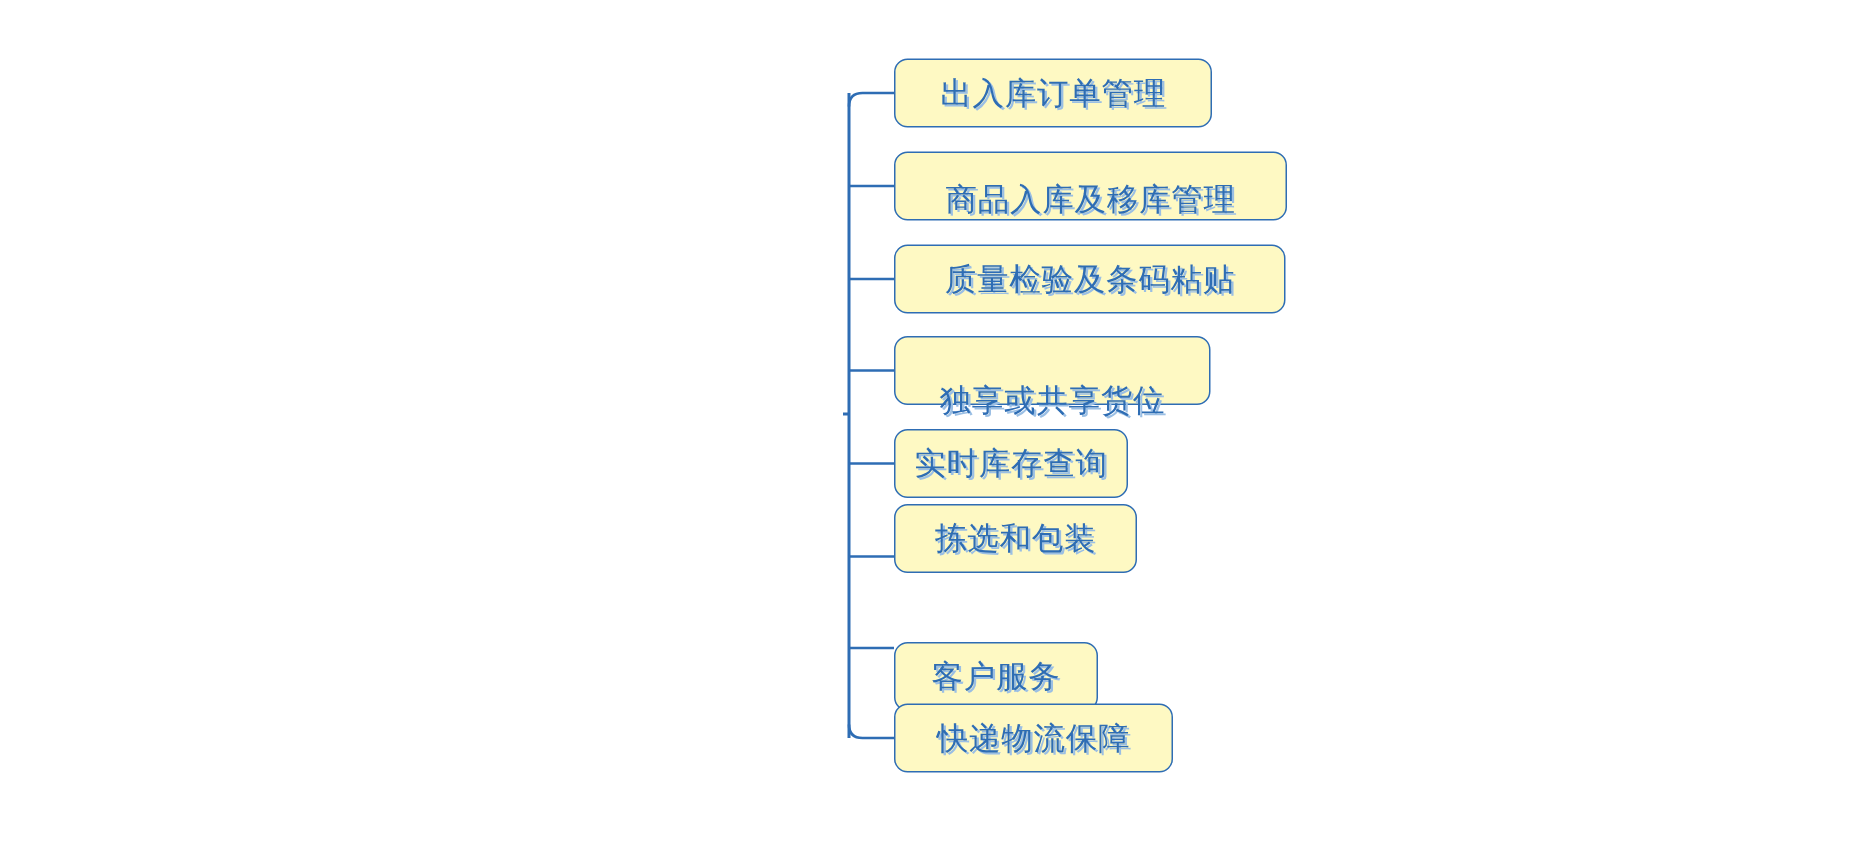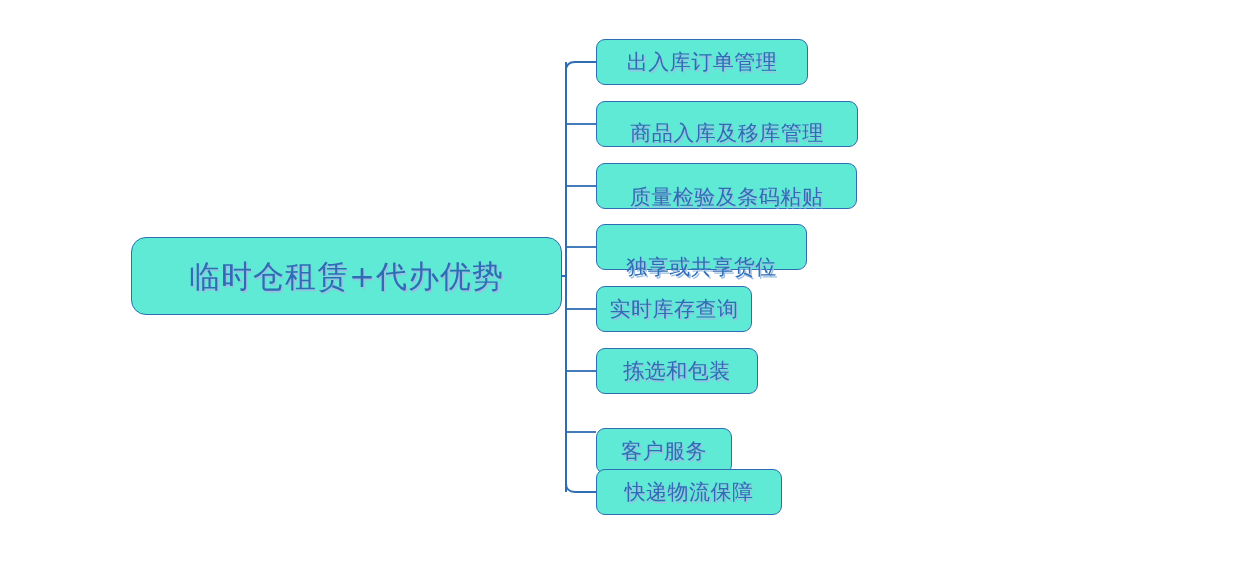--- a/index.html
+++ b/index.html
@@ -19,21 +19,21 @@
     position: absolute;
     left: 0;
     top: 0;
     width: 1234px;
     height: 576px;
     pointer-events: none;
   }
   .node {
     position: absolute;
     box-sizing: border-box;
-    background: #5eead4;
+    background: #fef9c3;
     border: 1.6px solid #2E6DB4;
     display: flex;
     align-items: center;
     justify-content: center;
     white-space: nowrap;
   }
   .node-label {
     color: #2E6DB4;
     text-shadow: 1.5px 1.5px 0 #9BBFE4;
     letter-spacing: 0.5px;
@@ -70,41 +70,38 @@
       <path d="M 566 71 Q 566 62 575 62 L 596 62" fill="none" stroke="#2E6DB4" stroke-width="1.8" stroke-linecap="butt"></path>
       <path d="M 566 124 L 596 124" fill="none" stroke="#2E6DB4" stroke-width="1.8" stroke-linecap="butt"></path>
       <path d="M 566 186 L 596 186" fill="none" stroke="#2E6DB4" stroke-width="1.8" stroke-linecap="butt"></path>
       <path d="M 566 247 L 596 247" fill="none" stroke="#2E6DB4" stroke-width="1.8" stroke-linecap="butt"></path>
       <path d="M 566 309 L 596 309" fill="none" stroke="#2E6DB4" stroke-width="1.8" stroke-linecap="butt"></path>
       <path d="M 566 371 L 596 371" fill="none" stroke="#2E6DB4" stroke-width="1.8" stroke-linecap="butt"></path>
       <path d="M 566 432 L 596 432" fill="none" stroke="#2E6DB4" stroke-width="1.8" stroke-linecap="butt"></path>
       <path d="M 566 483 Q 566 492 575 492 L 596 492" fill="none" stroke="#2E6DB4" stroke-width="1.8" stroke-linecap="butt"></path>
     </svg>
 
-  <div class="node" id="root-node">
-    <span class="node-label">临时仓租赁+代办优势</span>
-  </div>
 
   <div id="children-layer">
       <div class="node child" style="left: 596px; top: 39px; width: 212px; height: 46px; border-color: rgb(46, 109, 180);">
         <span class="node-label" style="color: rgb(46, 109, 180); text-shadow: rgb(155, 191, 228) 1.5px 1.5px 0px;">出入库订单管理</span>
       </div>
       <div class="node child" style="left: 596px; top: 101px; width: 262px; height: 46px; border-color: rgb(46, 109, 180);">
         <span class="node-label" style="color: rgb(46, 109, 180); text-shadow: rgb(155, 191, 228) 1.5px 1.5px 0px; margin-top: 19px;">商品入库及移库管理</span>
       </div>
-      <div class="node child" style="left: 596px; top: 163px; width: 261px; height: 46px; border-color: rgb(46, 109, 180); align-items: flex-end;">
+      <div class="node child" style="left: 596px; top: 163px; width: 261px; height: 46px; border-color: rgb(46, 109, 180);">
         <span class="node-label" style="color: rgb(46, 109, 180); text-shadow: rgb(155, 191, 228) 1.5px 1.5px 0px;">质量检验及条码粘贴</span>
       </div>
       <div class="node child" style="left: 596px; top: 224px; width: 211px; height: 46px; border-color: rgb(46, 109, 180);">
         <span class="node-label" style="color: rgb(46, 109, 180); text-shadow: rgb(155, 191, 228) 1.5px 1.5px 0px; margin-top: 40px;">独享或共享货位</span>
       </div>
       <div class="node child" style="left: 596px; top: 286px; width: 156px; height: 46px; border-color: rgb(46, 109, 180);">
         <span class="node-label" style="color: rgb(46, 109, 180); text-shadow: rgb(155, 191, 228) 1.5px 1.5px 0px;">实时库存查询</span>
       </div>
-      <div class="node child" style="left: 596px; top: 348px; width: 162px; height: 46px; border-color: rgb(46, 109, 180);">
+      <div class="node child" style="left: 596px; top: 336px; width: 162px; height: 46px; border-color: rgb(46, 109, 180);">
         <span class="node-label" style="color: rgb(46, 109, 180); text-shadow: rgb(155, 191, 228) 1.5px 1.5px 0px;">拣选和包装</span>
       </div>
       <div class="node child" style="left: 596px; top: 428px; width: 136px; height: 46px; border-color: rgb(46, 109, 180);">
         <span class="node-label" style="color: rgb(46, 109, 180); text-shadow: rgb(155, 191, 228) 1.5px 1.5px 0px;">客户服务</span>
       </div>
       <div class="node child" style="left: 596px; top: 469px; width: 186px; height: 46px; border-color: rgb(46, 109, 180); text-align: center;">
         <span class="node-label" style="color: rgb(46, 109, 180); text-shadow: rgb(155, 191, 228) 1.5px 1.5px 0px;">快递物流保障</span>
       </div>
     </div>
 

